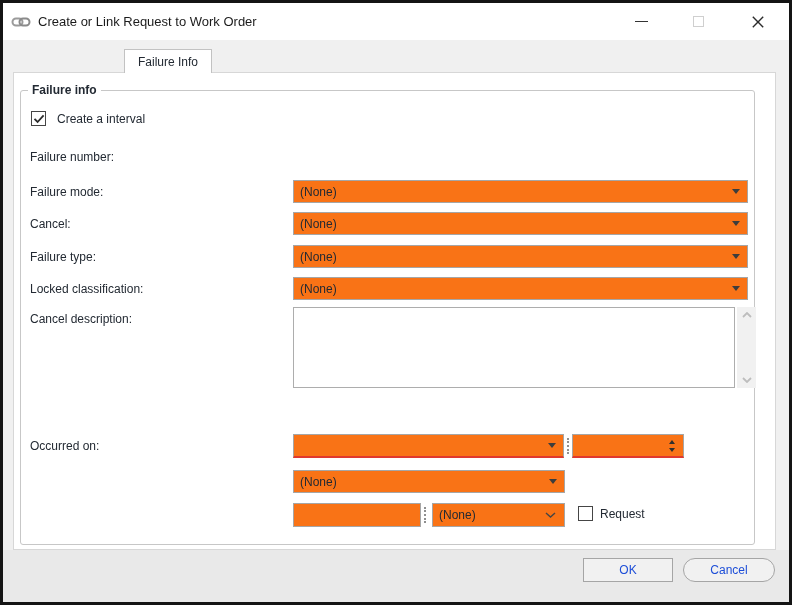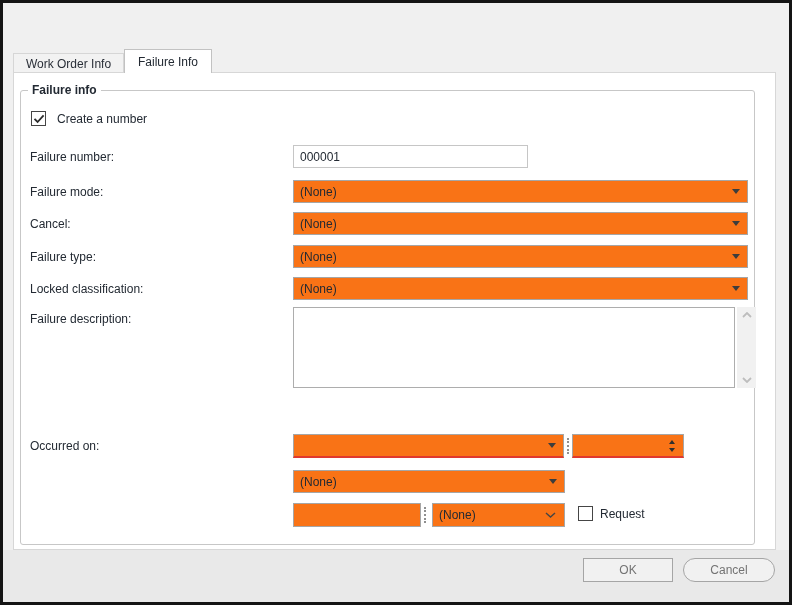--- a/index.html
+++ b/index.html
@@ -38,51 +38,66 @@
   .tri-down{width:0;height:0;border-left:4px solid transparent;border-right:4px solid transparent;border-top:5px solid #3d3d3d;margin:0 7px;}
   .required{border-bottom:2px solid #e0392e !important;}
   .dotsep{position:absolute;width:0;border-right:2px dotted #8f8f8f;z-index:4;}
   .spin-arrows{display:flex;flex-direction:column;align-items:center;gap:4px;margin:0 8px;}
   .tri-up-s{width:0;height:0;border-left:3.5px solid transparent;border-right:3.5px solid transparent;border-bottom:4.5px solid #2f2f2f;}
   .tri-down-s{width:0;height:0;border-left:3.5px solid transparent;border-right:3.5px solid transparent;border-top:4.5px solid #2f2f2f;}
   .memo{background:#fff;border:1px solid #adadad;}
   .scrollstrip{background:#f1f1f1;display:flex;flex-direction:column;justify-content:space-between;align-items:center;padding:5px 0;}
   
   .footer{position:absolute;left:3px;right:3px;top:550px;height:52px;background:#e9e9e9;z-index:1;}
-  .pushbtn{position:absolute;top:558px;height:24px;background:#f1f1f1;border:1px solid #a5a5a5;display:flex;align-items:center;justify-content:center;color:#737373;z-index:4;}
+  .pushbtn{position:absolute;top:558px;height:24px;background:#f1f1f1;border:1px solid #a5a5a5;display:flex;align-items:center;justify-content:center;color:#1d4ed8;z-index:4;}
 </style>
 </head>
 <body>
 
 <div class="stage">
   <div class="frame"></div>
 
+  <div class="titlebar">
+    <span class="title-icon">
+      <svg width="20" height="14" viewBox="0 0 20 14">
+        <rect x="1.5" y="3.5" width="10" height="7" rx="3.5" fill="none" stroke="#9b9b9b" stroke-width="2"></rect>
+        <rect x="8.5" y="3.5" width="10" height="7" rx="3.5" fill="none" stroke="#8a8a8a" stroke-width="2"></rect>
+      </svg>
+    </span>
+    <span class="title-text">Create or Link Request to Work Order</span>
+    <div class="winbtn btn-min">
+      <span class="min-glyph"></span>
+    </div>
+    <div class="winbtn btn-max">
+      <span class="max-glyph"></span>
+    </div>
+    <div class="winbtn btn-close">
+      <svg width="12" height="12" viewBox="0 0 12 12">
+        <line x1="0.8" y1="0.8" x2="11.2" y2="11.2" stroke="#2b2b2b" stroke-width="1.4"></line>
+        <line x1="11.2" y1="0.8" x2="0.8" y2="11.2" stroke="#2b2b2b" stroke-width="1.4"></line>
+      </svg>
+    </div>
+  </div>
 
-  <div class="tab tab-inactive">
-    <span>Work Order Info</span>
-  </div>
   <div class="tab tab-active">
     <span>Failure Info</span>
   </div>
   <div class="tabpage"></div>
 
   <div class="groupbox"></div>
   <div class="group-title">Failure info</div>
 
   <div class="abs checkbox" style="left:31px;top:111px;">
     <svg width="12" height="10" viewBox="0 0 12 10">
       <polyline points="1.5,4.8 4.6,8 10.6,1.4" fill="none" stroke="#2a2a2a" stroke-width="1.8"></polyline>
     </svg>
   </div>
-  <div class="lbl" style="left:57px;top:111px;height:15px;">Create a number</div>
+  <div class="lbl" style="left:57px;top:111px;height:15px;">Create a interval</div>
 
   <div class="lbl" style="top:145px;height:23px;">Failure number:</div>
-  <div class="abs textfield" style="left:293px;top:145px;width:235px;height:23px;">
-    <span>000001</span>
-  </div>
 
   <div class="lbl" style="top:180px;height:23px;">Failure mode:</div>
   <div class="abs combo" style="left:293px;top:180px;width:455px;height:23px;">
     <span class="grow">(None)</span>
     <span class="tri-down"></span>
   </div>
 
   <div class="lbl" style="top:212px;height:23px;">Cancel:</div>
   <div class="abs combo" style="left:293px;top:212px;width:455px;height:23px;">
     <span class="grow">(None)</span>
@@ -94,21 +109,21 @@
     <span class="grow">(None)</span>
     <span class="tri-down"></span>
   </div>
 
   <div class="lbl" style="top:277px;height:23px;">Locked classification:</div>
   <div class="abs combo" style="left:293px;top:277px;width:455px;height:23px;">
     <span class="grow">(None)</span>
     <span class="tri-down"></span>
   </div>
 
-  <div class="lbl" style="top:307px;height:23px;">Failure description:</div>
+  <div class="lbl" style="top:307px;height:23px;">Cancel description:</div>
   <div class="abs memo" style="left:293px;top:307px;width:442px;height:81px;"></div>
   <div class="abs scrollstrip" style="left:737px;top:307px;width:19px;height:81px;">
     <svg width="10" height="6" viewBox="0 0 10 6">
       <polyline points="1,5 5,1 9,5" fill="none" stroke="#bdbdbd" stroke-width="1.8"></polyline>
     </svg>
     <svg width="10" height="6" viewBox="0 0 10 6">
       <polyline points="1,1 5,5 9,1" fill="none" stroke="#bdbdbd" stroke-width="1.8"></polyline>
     </svg>
   </div>
 

